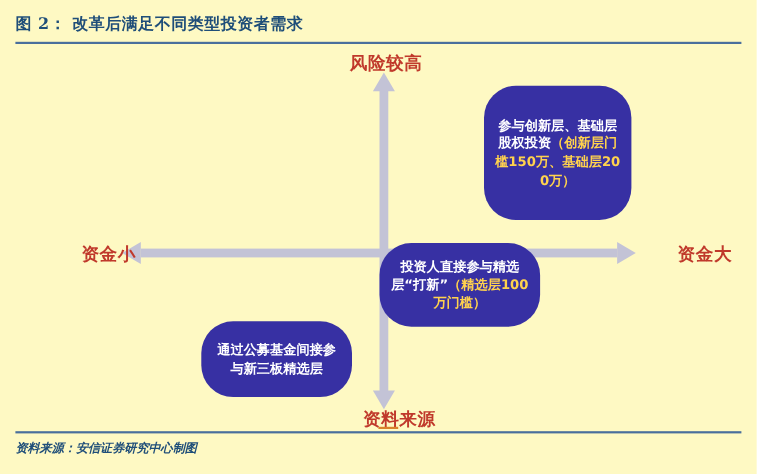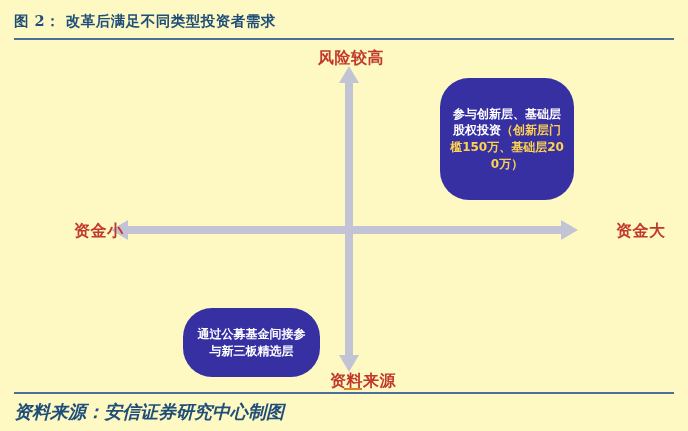--- a/index.html
+++ b/index.html
@@ -46,21 +46,21 @@
     top: 392px;
     width: 660px;
     height: 1.5px;
     background: #4a6f9c;
   }
   #source-note {
     position: absolute;
     left: 14px;
     top: 400px;
     font-family: "DejaVu Serif", "Liberation Serif", serif;
-    font-size: 18px;
+    font-size: 11px;
     font-style: italic;
     font-weight: bold;
     color: #1f4e79;
     white-space: nowrap;
   }
   #footer-tick {
     position: absolute;
     left: 344px;
     top: 388px;
     width: 18px;
@@ -153,21 +153,21 @@
     line-height: 1.38;
     color: #ffffff;
     word-break: break-all;
   }
   .hl {
     color: #ffd24d;
   }
 
   #box-top-right   { left: 440px; top: 78px;  width: 134px; height: 122px; }
   #box-center      { left: 345px; top: 221px; width: 146px; height: 76px;  }
-  #box-bottom-left { left: 183px; top: 308px; width: 137px; height: 69px;  }
+  #box-bottom-left { left: 183px; top: 292px; width: 137px; height: 69px;  }
 </style>
 </head>
 <body>
 
 <div id="figure-root">
 
   <div id="figure-title">图 2： 改革后满足不同类型投资者需求</div>
   <div id="title-rule"></div>
 
   <div id="axis-v-shaft" class="axis-shaft"></div>
@@ -180,20 +180,23 @@
 
   <div id="label-top" class="axis-label">风险较高</div>
   <div id="label-bottom" class="axis-label">资料来源</div>
   <div id="label-left" class="axis-label">资金小</div>
   <div id="label-right" class="axis-label">资金大</div>
 
   <div id="box-top-right" class="quad-box">
     <div class="quad-text"><span>参与创新层、基础层股权投资</span><span class="hl">（创新层门槛150万、基础层200万）</span></div>
   </div>
 
+  <div id="box-center" class="quad-box">
+    <div class="quad-text"><span>投资人直接参与精选层“打新”</span><span class="hl">（精选层100万门槛）</span></div>
+  </div>
 
   <div id="box-bottom-left" class="quad-box">
     <div class="quad-text"><span>通过公募基金间接参与新三板精选层</span><span class="hl"></span></div>
   </div>
 
   <div id="footer-tick"></div>
   <div id="footer-rule"></div>
   <div id="source-note">资料来源：安信证券研究中心制图</div>
 
 </div>

